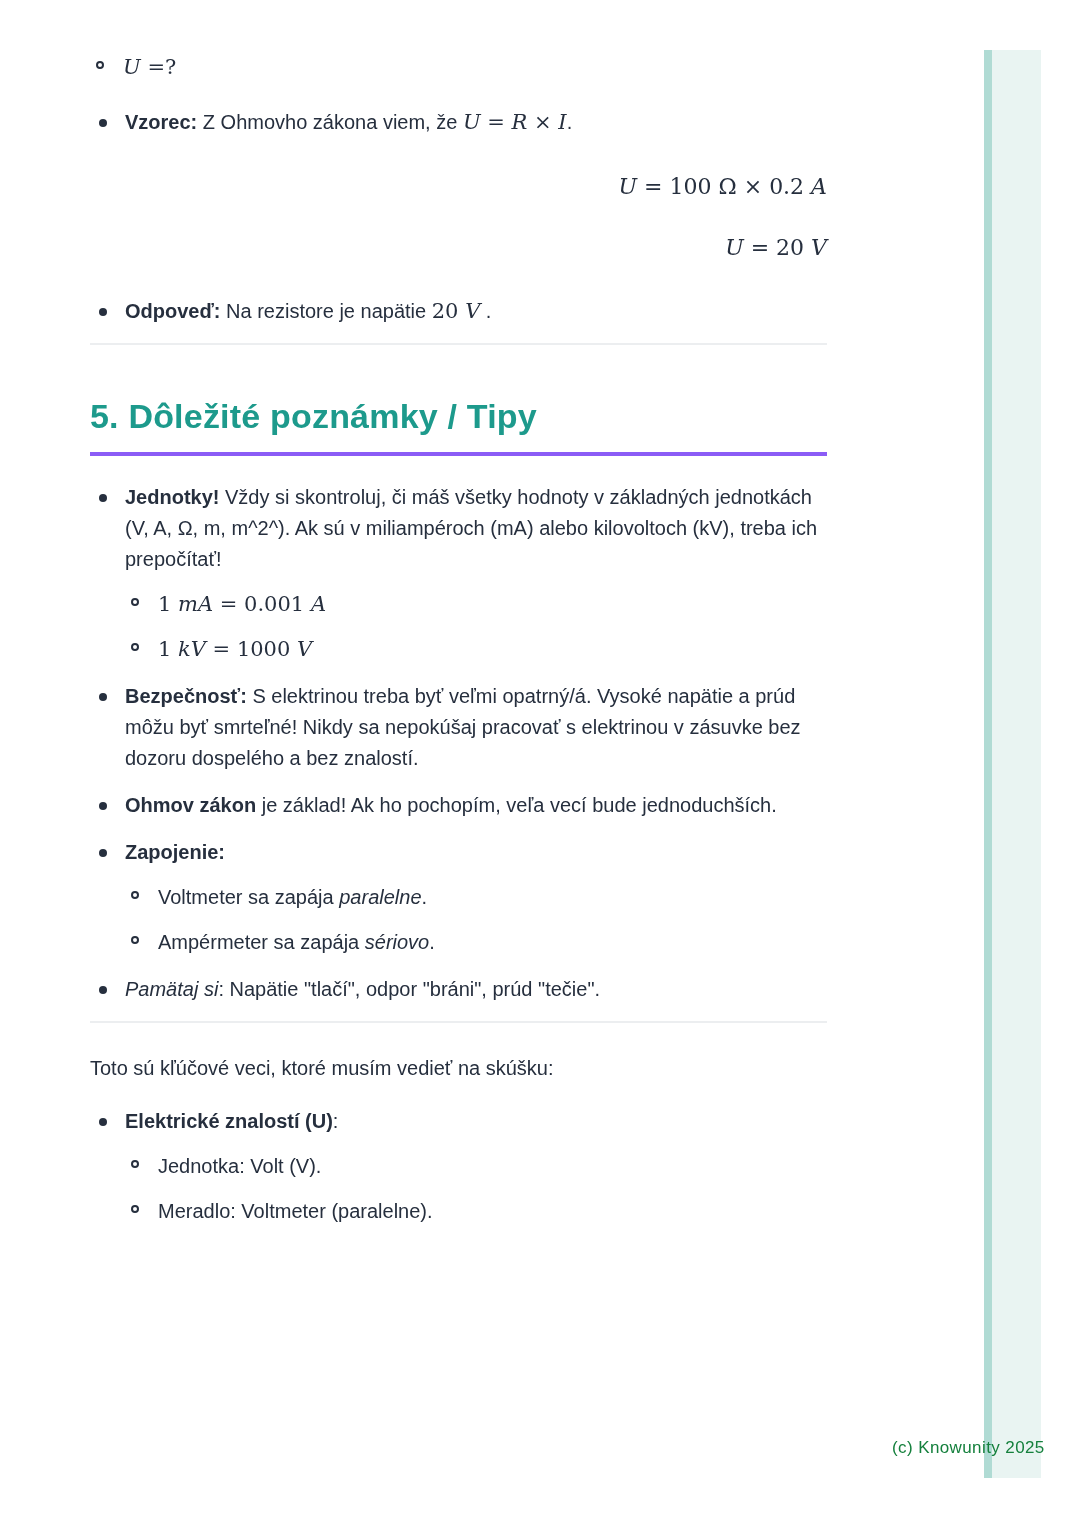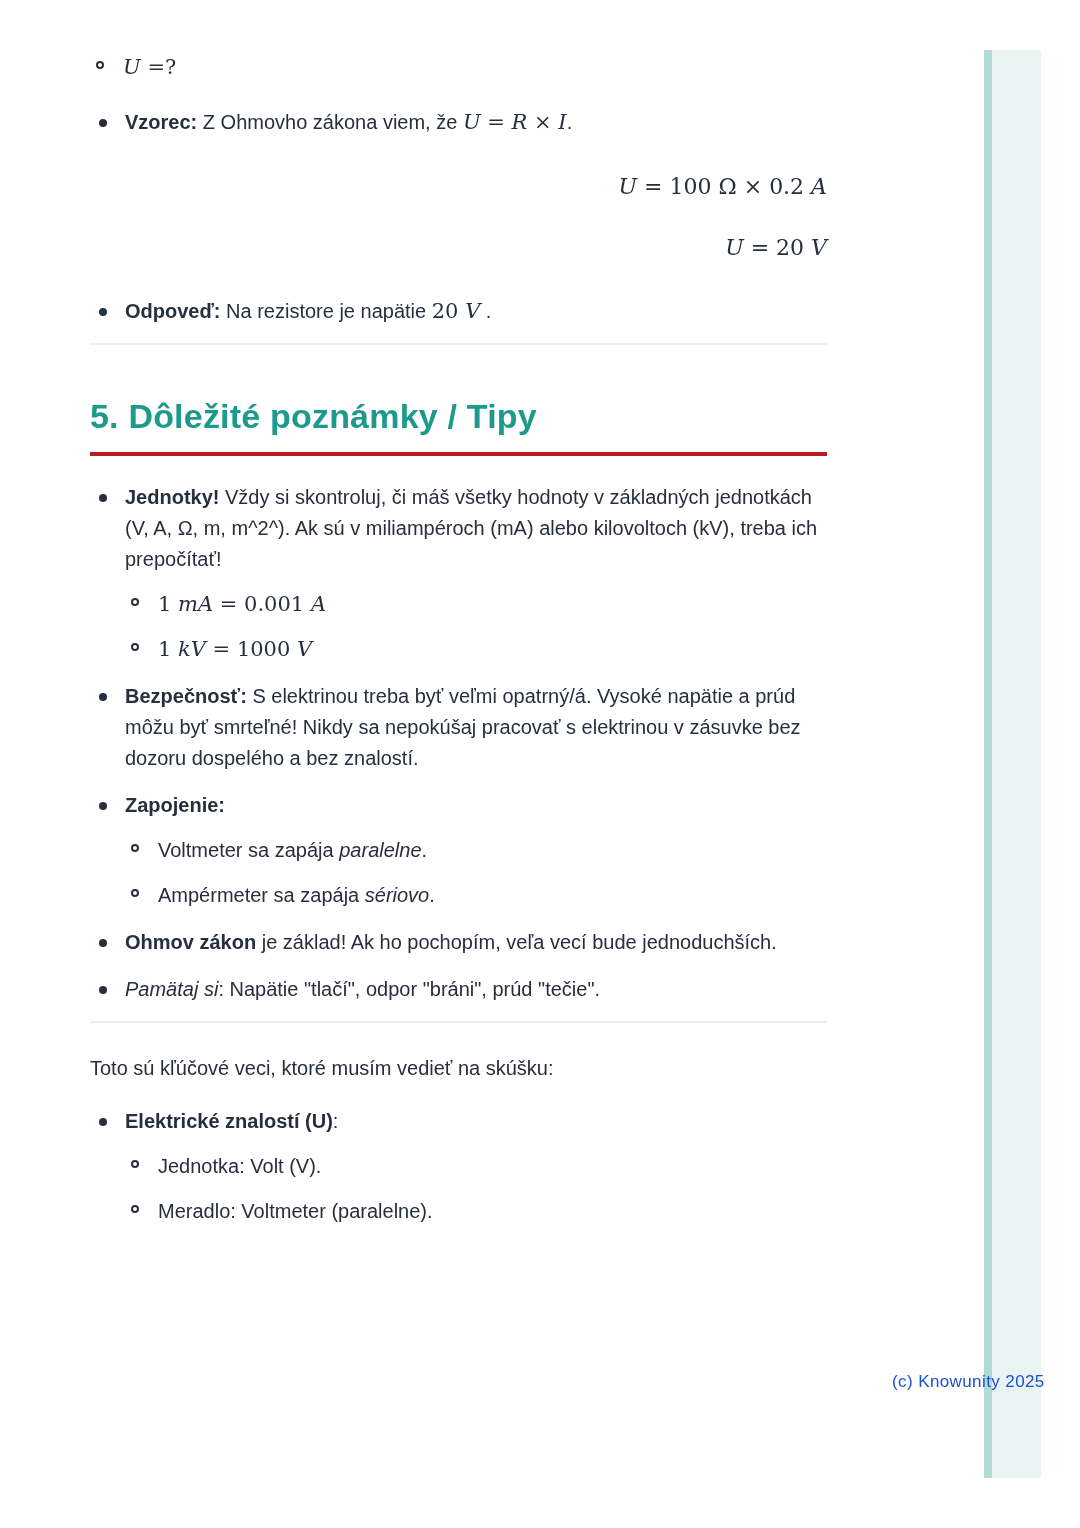--- a/index.html
+++ b/index.html
@@ -22,31 +22,31 @@
   .l2{margin-top:14px;}
   .top-list{margin-top:52px;margin-bottom:24px;}
   b{font-weight:bold;}
   em{font-style:italic;}
   .math{font-family:"DejaVu Serif", serif;font-size:21px;}
   .math-display{text-align:right;margin:36px 0;padding-left:34px;
        font-family:"DejaVu Serif", serif;font-size:22px;color:#262f3e;}
   .after-display{margin-top:10px;}
   hr.divider{border:none;border-top:2px solid #eceef0;margin:16px 0 0 0;width:100%;}
   h2.section{color:#1d9a8c;font-size:34px;font-weight:bold;letter-spacing:0.2px;
-       margin:52px 0 0 0;padding-bottom:16px;border-bottom:4px solid #b91c1c;}
+       margin:52px 0 0 0;padding-bottom:16px;border-bottom:4px solid #8b5cf6;}
   .section-list{margin-top:26px;}
   p.intro{font-size:20px;line-height:31px;margin:30px 0 22px 0;}
   .frac{display:inline-block;vertical-align:-11px;text-align:center;
        font-family:"DejaVu Serif", serif;font-size:15px;line-height:1.15;}
   .frac .num{display:block;border-bottom:1.5px solid #262f3e;padding:0 3px;}
   .frac .den{display:block;padding:0 3px;}
   .side-accent{position:absolute;left:984px;top:50px;width:49px;height:1428px;
        background:#e9f4f2;border-left:8px solid #b0dbd4;}
-  .watermark{position:absolute;left:892px;top:1372px;z-index:5;
-       font-size:17px;color:#1d4ed8;letter-spacing:0.4px;white-space:nowrap;}
+  .watermark{position:absolute;left:892px;top:1438px;z-index:5;
+       font-size:17px;color:#15803d;letter-spacing:0.4px;white-space:nowrap;}
 </style>
 </head>
 <body>
 
 <div class="content">
 
   <ul class="top-list">
     <li class="li2">
       <span class="bullet2"></span>
       <span class="math"><i>U</i> =?</span>
@@ -88,35 +88,35 @@
           <span class="math">1 <i>kV</i> = 1000 <i>V</i></span>
         </li>
       </ul>
     </li>
     <li class="li1">
       <span class="bullet1"></span>
       <b>Bezpečnosť:</b><span> S elektrinou treba byť veľmi opatrný/á. Vysoké napätie a prúd môžu byť smrteľné! Nikdy sa nepokúšaj pracovať s elektrinou v zásuvke bez dozoru dospelého a bez znalostí.</span>
     </li>
     <li class="li1">
       <span class="bullet1"></span>
+      <b>Ohmov zákon</b><span> je základ! Ak ho pochopím, veľa vecí bude jednoduchších.</span>
+    </li>
+    <li class="li1">
+      <span class="bullet1"></span>
       <b>Zapojenie:</b>
       <ul class="l2">
         <li class="li2">
           <span class="bullet2"></span>
           <span>Voltmeter sa zapája </span><em>paralelne</em><span>.</span>
         </li>
         <li class="li2">
           <span class="bullet2"></span>
           <span>Ampérmeter sa zapája </span><em>sériovo</em><span>.</span>
         </li>
       </ul>
-    </li>
-    <li class="li1">
-      <span class="bullet1"></span>
-      <b>Ohmov zákon</b><span> je základ! Ak ho pochopím, veľa vecí bude jednoduchších.</span>
     </li>
     <li class="li1">
       <span class="bullet1"></span>
       <em>Pamätaj si</em><span>: Napätie "tlačí", odpor "bráni", prúd "tečie".</span>
     </li>
   </ul>
 
   <hr class="divider">
 
 

